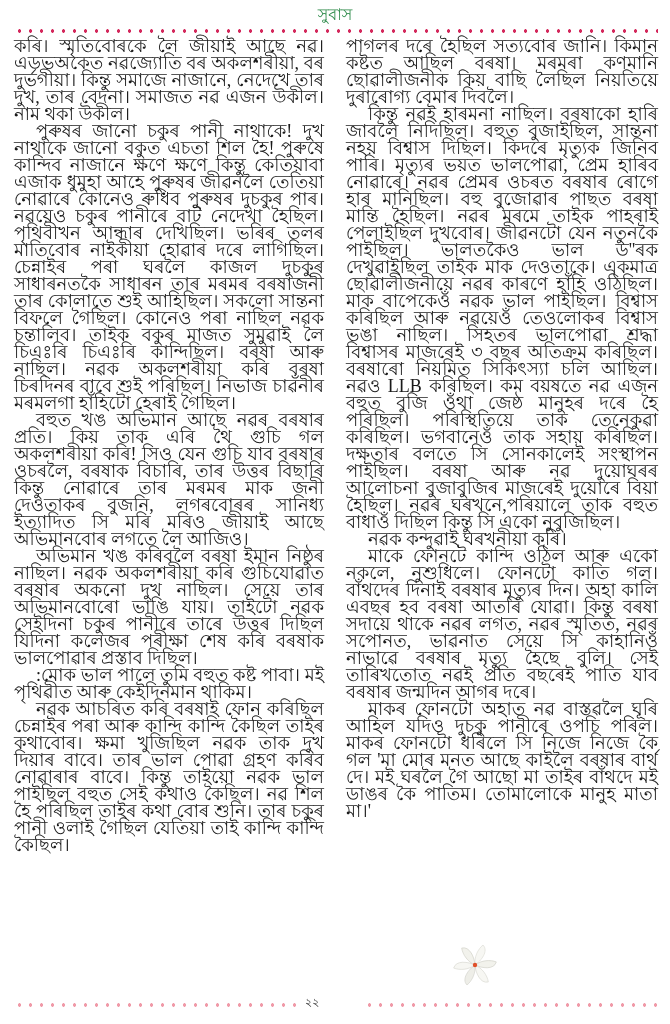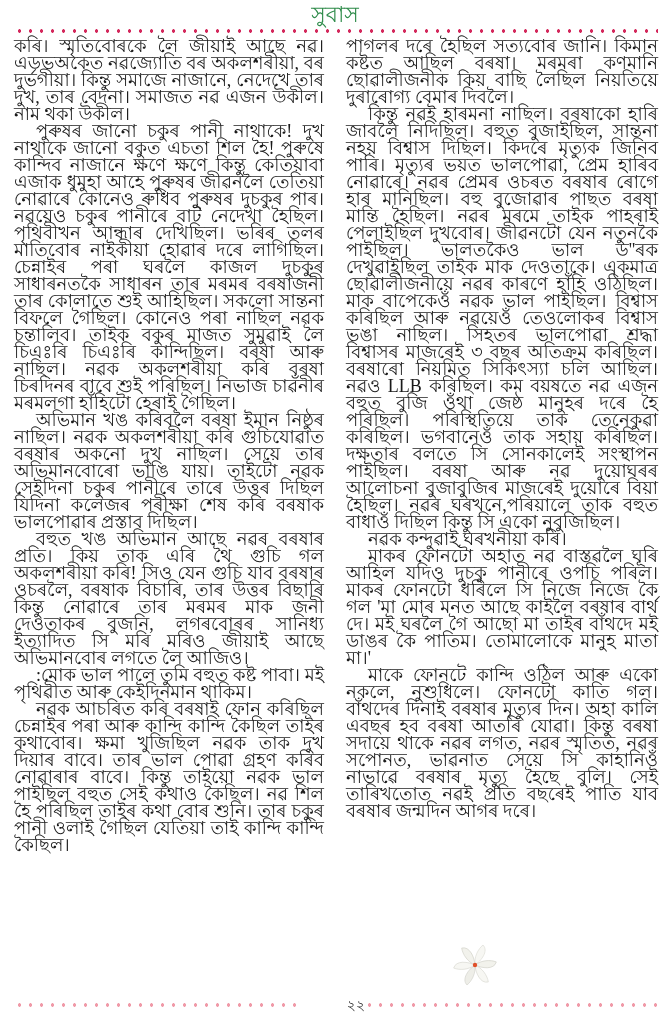--- a/index.html
+++ b/index.html
@@ -5,34 +5,34 @@
   html, body { margin: 0; padding: 0; background: #ffffff; }
   body {
     width: 670px; height: 1024px; position: relative; overflow: hidden;
     font-family: "DejaVu Sans", sans-serif; color: #1a1a1a;
   }
   .header {
     position: absolute; left: 0; top: 0; width: 670px; height: 34px;
   }
   .title {
     position: absolute; left: 0; right: 0; top: 2px; text-align: center;
-    font-size: 22px; line-height: 26px; color: #2e8b4a;
+    font-size: 16px; line-height: 26px; color: #2e8b4a;
     font-family: "DejaVu Serif", serif;
   }
   .dots {
     position: absolute; height: 4px;
     background-image: radial-gradient(circle, var(--dot) 1.6px, transparent 1.9px);
     background-size: 11px 4px; background-repeat: repeat-x;
   }
   .dots-top { left: 14px; width: 644px; top: 29px; --dot: #d4285c; }
   .dots-bottom-left { left: 14px; width: 290px; top: 1003px; --dot: #f09aa8; }
   .dots-bottom-right { left: 364px; width: 294px; top: 1003px; --dot: #f09aa8; }
   .page-number {
-    position: absolute; left: 305px; width: 60px; top: 994px; text-align: right;
-    font-size: 14px; color: #333; font-family: "DejaVu Serif", serif;
+    position: absolute; left: 305px; width: 60px; top: 994px; text-align: left;
+    font-size: 11px; color: #333; font-family: "DejaVu Serif", serif;
   }
   .col {
     position: absolute; top: 38px; width: 310px;
     font-size: 18px; line-height: 17px; text-align: justify;
     font-family: Liberation Serif, serif;
   }
   .col-left { left: 14px; }
   .col-right { left: 346px; width: 312px; }
   .col p { margin: 0; text-indent: 0; }
   .col p.indent { text-indent: 22px; }
@@ -45,32 +45,32 @@
 <body>
 
 <div class="header">
   <div class="title">সুবাস</div>
   <div class="dots dots-top"></div>
 </div>
 
 <div class="col col-left">
   <p>কৰি। স্মৃতিবোৰকে লৈ জীয়াই আছে নৱ। এডভঅকেত নৱজ্যোতি বৰ অকলশৰীয়া, বৰ দুৰ্ভগীয়া। কিন্তু সমাজে নাজানে, নেদেখে তাৰ দুখ, তাৰ বেদনা। সমাজত নৱ এজন উকীল। নাম থকা উকীল।</p>
   <p class="indent gap">পুৰুষৰ জানো চকুৰ পানী নাথাকে! দুখ নাথাকে জানো বকুত এচতা শিল হৈ! পুৰুষে কান্দিব নাজানে ক্ষণে ক্ষণে কিন্তু কেতিয়াবা এজাক ধুমুহা আহে পুৰুষৰ জীৱনলৈ তেতিয়া নোৱাৰে কোনেও ৰুধিব পুৰুষৰ দুচকুৰ পাৰ। নৱয়েও চকুৰ পানীৰে বাট নেদেখা হৈছিল। পৃথিবীখন আন্ধাৰ দেখিছিল। ভৰিৰ তলৰ মাতিবোৰ নাইকীয়া হোৱাৰ দৰে লাগিছিল। চেন্নাইৰ পৰা ঘৰলৈ কাজল দুচকুৰ সাধাৰনতকৈ সাধাৰন তাৰ মৰমৰ বৰষাজনী তাৰ কোলাতে শুই আহিছিল। সকলো সান্তনা বিফলে গৈছিল। কোনেও পৰা নাছিল নৱক চন্তালিব। তাইক বকুৰ মাজত সুমুৱাই লৈ চিএঃৰি চিএঃৰি কান্দিছিল। বৰষা আৰু নাছিল। নৱক অকলশৰীয়া কৰি বৰষা চিৰদিনৰ বাবে শুই পৰিছিল। নিভাজ চাৱঁনীৰ মৰমলগা হাঁহিটো হেৰাই গৈছিল।</p>
+  <p class="indent">বহুত খঙ অভিমান আছে নৱৰ বৰষাৰ প্ৰতি। কিয় তাক এৰি থৈ গুচি গল অকলশৰীয়া কৰি! সিও যেন গুচি যাব বৰষাৰ ওচৰলৈ, বৰষাক বিচাৰি, তাৰ উত্তৰ বিছাৰি কিন্তু নোৱাৰে তাৰ মৰমৰ মাক জনী দেওতাকৰ বুজনি, লগৰবোৰৰ সানিধ্য ইত্যাদিত সি মৰি মৰিও জীয়াই আছে অভিমানবোৰ লগতে লৈ আজিও।</p>
   <p class="indent">অভিমান খঙ কৰিবলৈ বৰষা ইমান নিষ্ঠুৰ নাছিল। নৱক অকলশৰীয়া কৰি গুচিযোৱাত বৰষাৰ অকনো দুখ নাছিল। সেয়ে তাৰ অভিমানবোৰো ভাঙি যায়। তাইটো নৱক সেইদিনা চকুৰ পানীৰে তাৰে উত্তৰ দিছিল যিদিনা কলেজৰ পৰীক্ষা শেষ কৰি বৰষাক ভালপোৱাৰ প্ৰস্তাব দিছিল।</p>
-  <p class="indent">বহুত খঙ অভিমান আছে নৱৰ বৰষাৰ প্ৰতি। কিয় তাক এৰি থৈ গুচি গল অকলশৰীয়া কৰি! সিও যেন গুচি যাব বৰষাৰ ওচৰলৈ, বৰষাক বিচাৰি, তাৰ উত্তৰ বিছাৰি কিন্তু নোৱাৰে তাৰ মৰমৰ মাক জনী দেওতাকৰ বুজনি, লগৰবোৰৰ সানিধ্য ইত্যাদিত সি মৰি মৰিও জীয়াই আছে অভিমানবোৰ লগতে লৈ আজিও।</p>
   <p class="indent">:মোক ভাল পালে তুমি বহুত কষ্ট পাবা। মই পৃথিৱীত আৰু কেইদিনমান থাকিম।</p>
   <p class="indent">নৱক আচৰিত কৰি বৰষাই ফোন কৰিছিল চেন্নাইৰ পৰা আৰু কান্দি কান্দি কৈছিল তাইৰ কথাবোৰ। ক্ষমা খুজিছিল নৱক তাক দুখ দিয়াৰ বাবে। তাৰ ভাল পোৱা গ্ৰহণ কৰিব নোৱাৰাৰ বাবে। কিন্তু তাইয়ো নৱক ভাল পাইছিল বহুত সেই কথাও কৈছিল। নৱ শিল হৈ পৰিছিল তাইৰ কথা বোৰ শুনি। তাৰ চকুৰ পানী ওলাই গৈছিল যেতিয়া তাই কান্দি কান্দি কৈছিল।</p>
 </div>
 
 <div class="col col-right">
   <p>পাগলৰ দৰে হৈছিল সত্যবোৰ জানি। কিমান কষ্টত আছিল বৰষা। মৰমৰা কণমানি ছোৱালীজনীক কিয় বাছি লৈছিল নিয়তিয়ে দুৰাৰোগ্য বেমাৰ দিবলৈ।</p>
   <p class="indent">কিন্তু নৱই হাৰমনা নাছিল। বৰষাকো হাৰি জাবলৈ নিদিছিল। বহুত বুজাইছিল, সান্তনা নহয় বিশ্বাস দিছিল। কিদৰে মৃত্যুক জিনিব পাৰি। মৃত্যুৰ ভয়ত ভালপোৱা, প্ৰেম হাৰিব নোৱাৰে। নৱৰ প্ৰেমৰ ওচৰত বৰষাৰ ৰোগে হাৰ মানিছিল। বহু বুজোৱাৰ পাছত বৰষা মান্তি হৈছিল। নৱৰ মৰমে তাইক পাহৰাই পেলাইছিল দুখবোৰ। জীৱনটো যেন নতুনকৈ পাইছিল। ভালতকৈও ভাল ড''ৰক দেখুৱাইছিল তাইক মাক দেওতাকে। একমাত্ৰ ছোৱালীজনীয়ে নৱৰ কাৰণে হাঁহি ওঠিছিল। মাক বাপেকেওঁ নৱক ভাল পাইছিল। বিশ্বাস কৰিছিল আৰু নৱয়েওঁ তেওলোকৰ বিশ্বাস ভঙা নাছিল। সিহতৰ ভালপোৱা শ্ৰদ্ধা বিশ্বাসৰ মাজৰেই ৩ বছৰ অতিক্ৰম কৰিছিল। বৰষাৰো নিয়মিত সিকিৎস্যা চলি আছিল। নৱও LLB কৰিছিল। কম বয়ষতে নৱ এজন বহুত বুজি ওঁথা জেষ্ঠ মানুহৰ দৰে হৈ পৰিছিল। পৰিস্থিতিয়ে তাক তেনেকুৱা কৰিছিল। ভগবানেওঁ তাক সহায় কৰিছিল। দক্ষতাৰ বলতে সি সোনকালেই সংস্থাপন পাইছিল। বৰষা আৰু নৱ দুয়োঘৰৰ আলোচনা বুজাবুজিৰ মাজৰেই দুয়োৰে বিয়া হৈছিল। নৱৰ ঘৰখনে,পৰিয়ালে তাক বহুত বাধাওঁ দিছিল কিন্তু সি একো নুবুজিছিল।</p>
   <p class="indent">নৱক কন্দুৱাই ঘৰখনীয়া কৰি।</p>
+  <p class="indent">মাকে ফোনটে কান্দি ওঠিল আৰু একো নকলে, নুশুধিলে। ফোনটো কাতি গল। বাঁথদেৰ দিনাই বৰষাৰ মৃত্যুৰ দিন। অহা কালি এবছৰ হব বৰষা আতৰি যোৱা। কিন্তু বৰষা সদায়ে থাকে নৱৰ লগত, নৱৰ স্মৃতিত, নৱৰ সপোনত, ভাৱনাত সেয়ে সি কাহানিওঁ নাভাৱে বৰষাৰ মৃত্যু হৈছে বুলি। সেই তাৰিখতোত নৱই প্ৰতি বছৰেই পাতি যাব বৰষাৰ জন্মদিন আগৰ দৰে।</p>
   <p class="indent">মাকৰ ফোনটো অহাত নৱ বাস্তৱলৈ ঘূৰি আহিল যদিও দুচকু পানীৰে ওপচি পৰিল। মাকৰ ফোনটো ধৰিলে সি নিজে নিজে কৈ গল 'মা মোৰ মনত আছে কাইলৈ বৰষাৰ বাৰ্থ দে। মই ঘৰলৈ গৈ আছো মা তাইৰ বাঁথদে মই ডাঙৰ কৈ পাতিম। তোমালোকে মানুহ মাতা মা।'</p>
-  <p class="indent">মাকে ফোনটে কান্দি ওঠিল আৰু একো নকলে, নুশুধিলে। ফোনটো কাতি গল। বাঁথদেৰ দিনাই বৰষাৰ মৃত্যুৰ দিন। অহা কালি এবছৰ হব বৰষা আতৰি যোৱা। কিন্তু বৰষা সদায়ে থাকে নৱৰ লগত, নৱৰ স্মৃতিত, নৱৰ সপোনত, ভাৱনাত সেয়ে সি কাহানিওঁ নাভাৱে বৰষাৰ মৃত্যু হৈছে বুলি। সেই তাৰিখতোত নৱই প্ৰতি বছৰেই পাতি যাব বৰষাৰ জন্মদিন আগৰ দৰে।</p>
 </div>
 
 <div class="flower">
   <svg width="50" height="50" viewBox="0 0 50 50">
     <g transform="translate(25,25)">
       <g transform="rotate(0)">
           <path d="M0,0 C6,-4 14,-14 8,-20 C3,-16 -1,-8 0,0Z" fill="#f7f7f3" stroke="#d8d8d0" stroke-width="0.6"></path>
         </g>
       <g transform="rotate(60)">
           <path d="M0,0 C6,-4 14,-14 8,-20 C3,-16 -1,-8 0,0Z" fill="#f2f2ec" stroke="#d0d0c8" stroke-width="0.6"></path>

